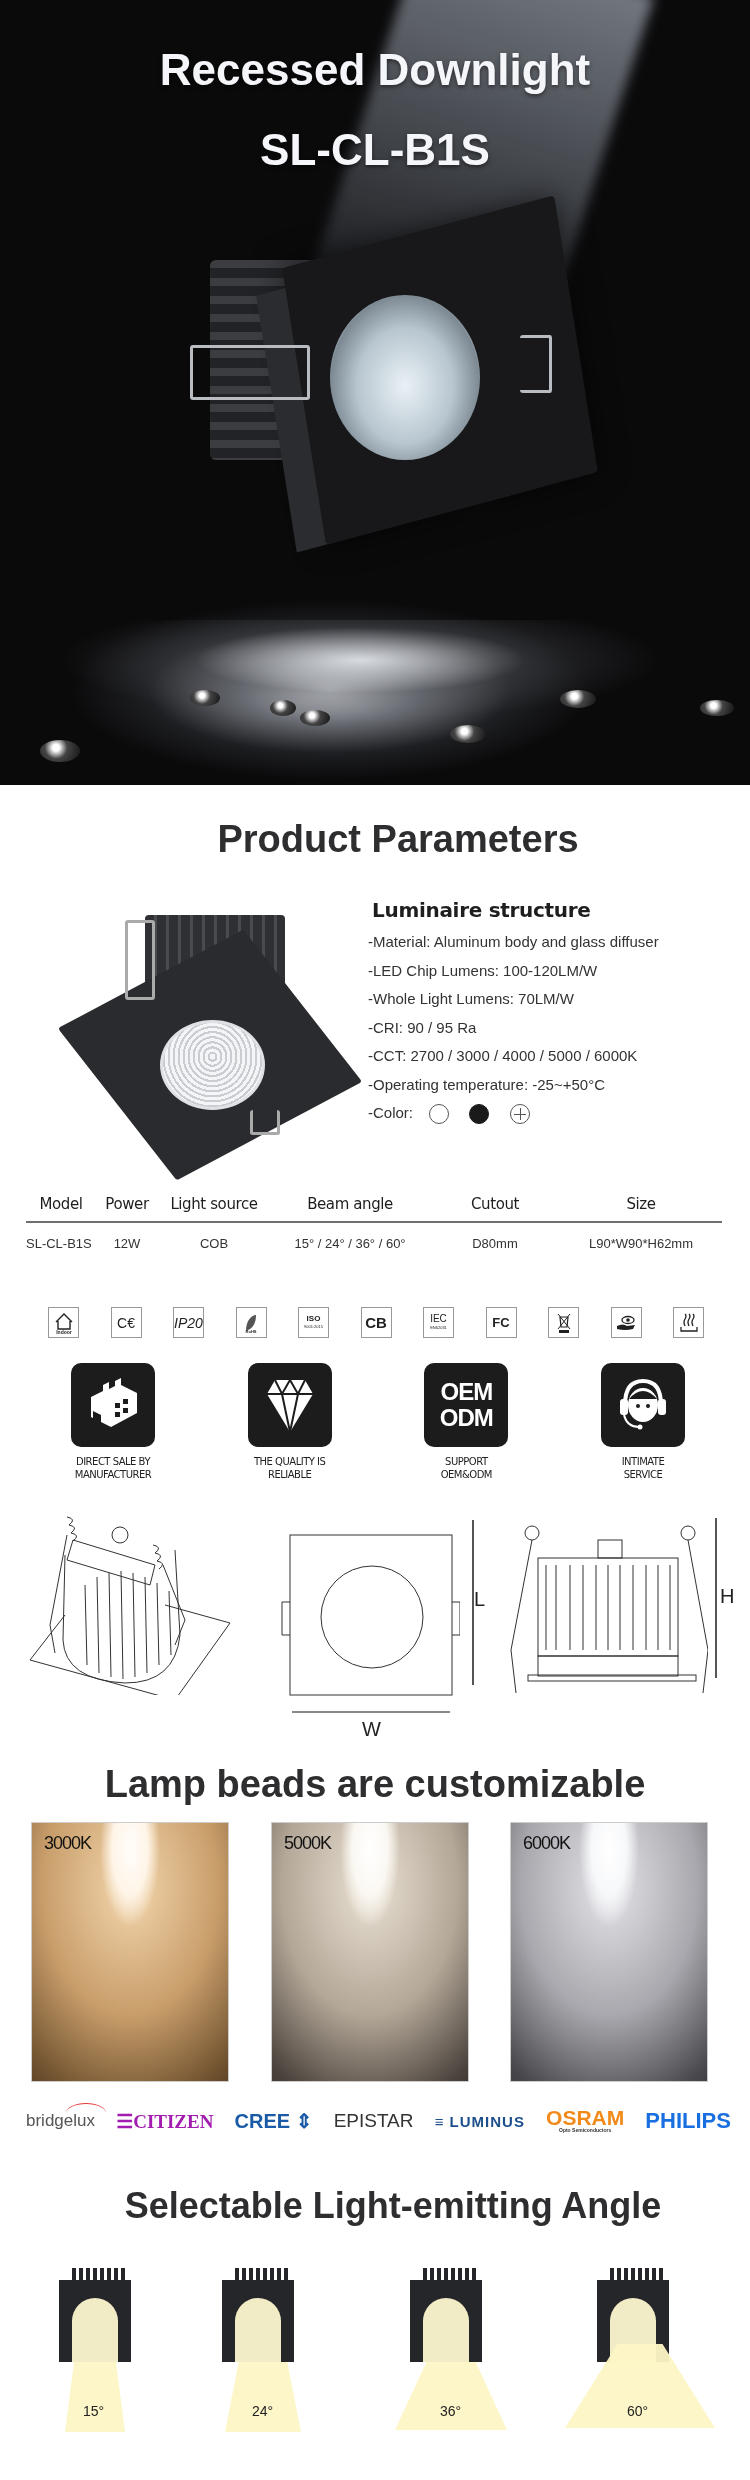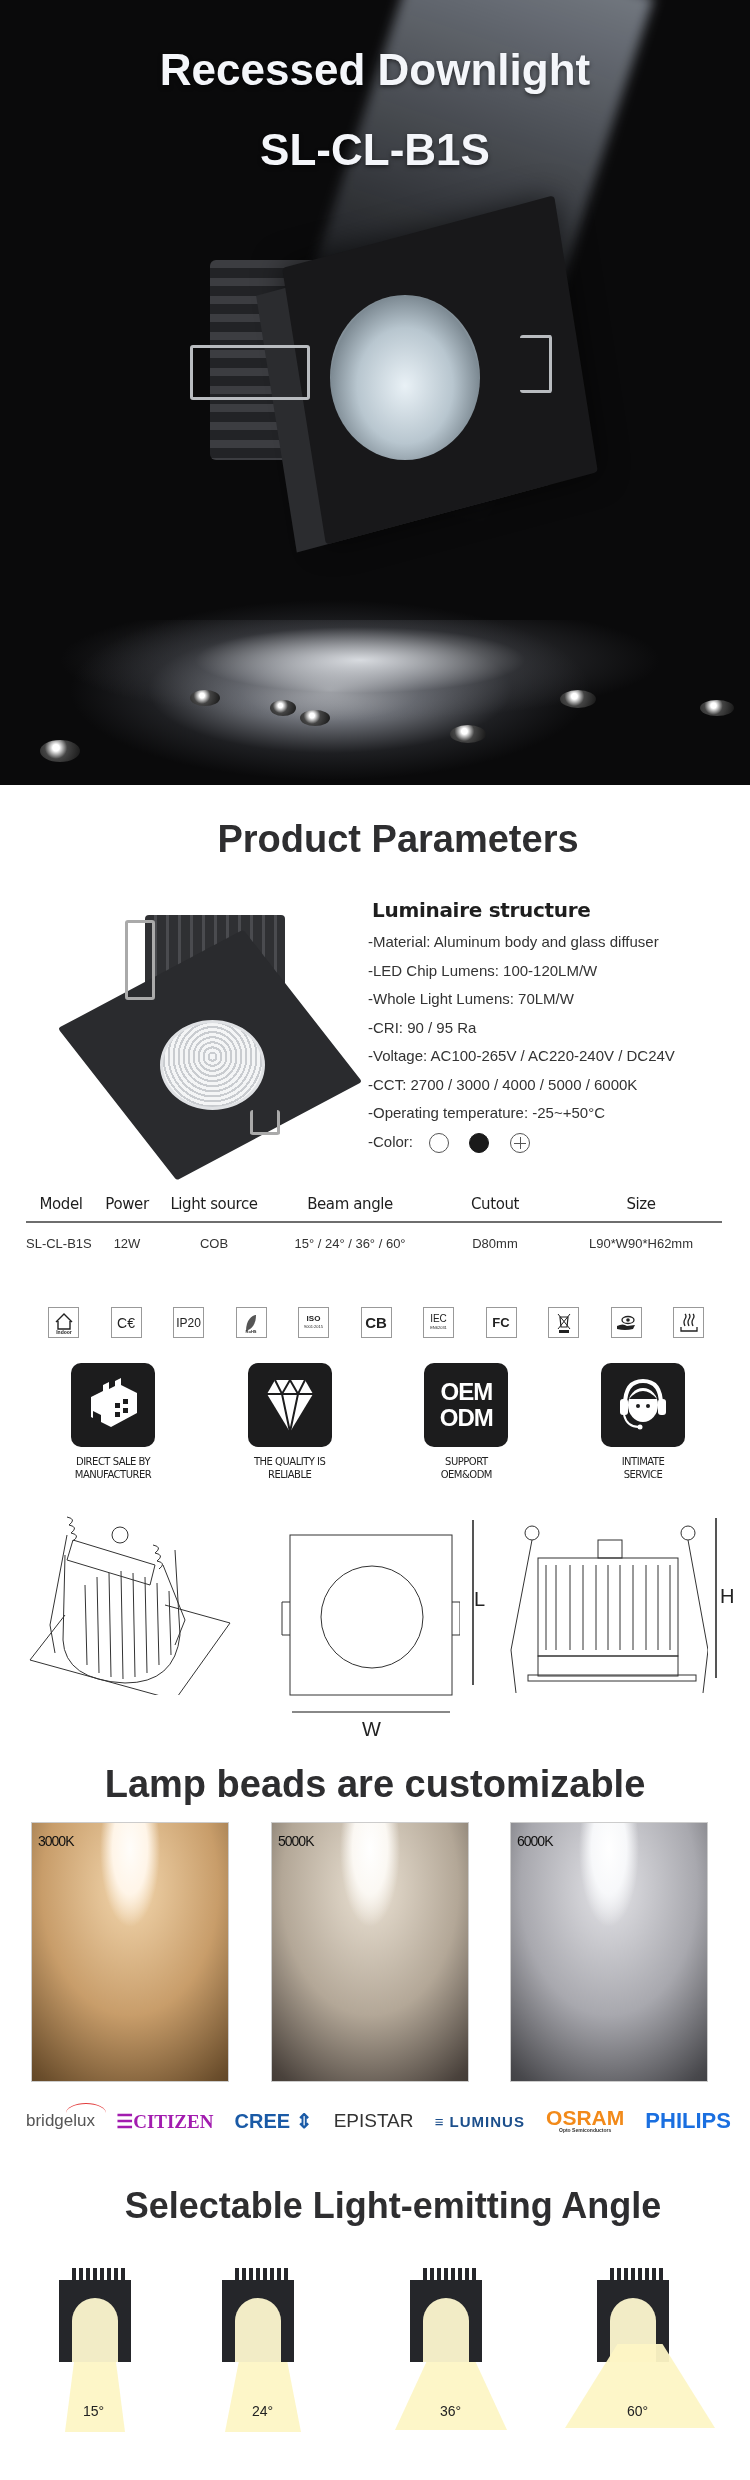--- a/index.html
+++ b/index.html
@@ -51,21 +51,21 @@
 
   
   .features { left: 38px; top: 1363px; width: 680px; display: flex; justify-content: space-between; }
   .feature { width: 150px; display: flex; flex-direction: column; align-items: center; }
   .feature-icon { width: 84px; height: 84px; border-radius: 10px; background: #1c1c1d; display: flex; align-items: center; justify-content: center; color: #fff; }
   .feature-label { margin-top: 8px; font-family: "DejaVu Sans", sans-serif; font-size: 10px; color: #222; text-align: center; line-height: 13px; letter-spacing: -0.5px; text-transform: uppercase; white-space: pre-line; }
   .dim-label { font-size: 20px; color: #222; }
 
   
   .cct-panel { top: 1822px; width: 198px; height: 260px; border: 1px solid #ccc; }
-  .cct-label { position: absolute; left: 6px; top: 10px; font-size: 14px; color: #111; letter-spacing: -1px; }
+  .cct-label { position: absolute; left: 12px; top: 10px; font-size: 18px; color: #111; letter-spacing: -1px; }
 
   
   .brands { left: 26px; top: 2108px; width: 705px; display: flex; align-items: center; justify-content: space-between; }
   .brand { font-size: 19px; white-space: nowrap; }
 
   
   .beam-unit { top: 2268px; width: 220px; height: 170px; }
   .lamp-head { position: absolute; width: 72px; height: 82px; background: #25262a; top: 12px; }
   .lamp-fins { position: absolute; top: 0; width: 56px; height: 16px; background: repeating-linear-gradient(90deg, #25262a 0 4px, transparent 4px 7px); }
   .lamp-face { position: absolute; width: 46px; height: 64px; border-radius: 23px 23px 0 0; background: #f2ecc6; top: 30px; }
@@ -105,21 +105,20 @@
   <div class="abs clip" style="left:80px;top:20px;width:30px;height:80px;border-color:#aaa;"></div>
   <div class="abs clip" style="left:205px;top:210px;width:30px;height:25px;border-color:#aaa;border-top:none;"></div>
 </div>
 
 <div class="abs luminaire-title">Luminaire structure</div>
 <div class="abs spec-list">
   <div class="spec-item">-Material: Aluminum body and glass diffuser</div>
   <div class="spec-item">-LED Chip Lumens: 100-120LM/W</div>
   <div class="spec-item">-Whole Light Lumens: 70LM/W</div>
   <div class="spec-item">-CRI: 90 / 95 Ra</div>
-  <div class="spec-item">-Voltage: AC100-265V / AC220-240V / DC24V</div>
   <div class="spec-item">-CCT: 2700 / 3000 / 4000 / 5000 / 6000K</div>
   <div class="spec-item">-Operating temperature: -25~+50°C</div>
   <div class="spec-item">
     <span>-Color:</span>
     <span class="swatch white"></span>
     <span class="swatch black"></span>
     <span class="swatch custom"></span>
   </div>
 </div>
 
@@ -143,21 +142,21 @@
 </div>
 
 <div class="abs certs">
   <div class="cert">
     <svg width="22" height="24" viewBox="0 0 22 24">
         <path d="M3 11 L11 3 L19 11 M5 10 V18 H17 V10" fill="none" stroke="#222" stroke-width="1.4"></path>
         <text x="11" y="23" font-size="5" text-anchor="middle" fill="#222">Indoor</text>
       </svg>
   </div>
   <div class="cert" style="font-size:14px;font-weight:normal;">C€</div>
-  <div class="cert" style="font-size:12px;font-weight:normal;">IP20</div>
+  <div class="cert" style="font-size:14px;font-weight:normal;font-style:italic;">IP20</div>
   <div class="cert">
     <svg width="18" height="22" viewBox="0 0 18 22">
         <path d="M4 19 C4 8 10 3 14 3 C14 12 10 17 4 19 Z" fill="#555"></path>
         <text x="9" y="21" font-size="4" text-anchor="middle" fill="#222">RoHS</text>
       </svg>
   </div>
   <div class="cert" style="flex-direction:column;font-size:8px;line-height:8px;">
       <span>ISO</span>
       <span style="font-size:4px;font-weight:normal;">9001:2015</span>
     </div>

